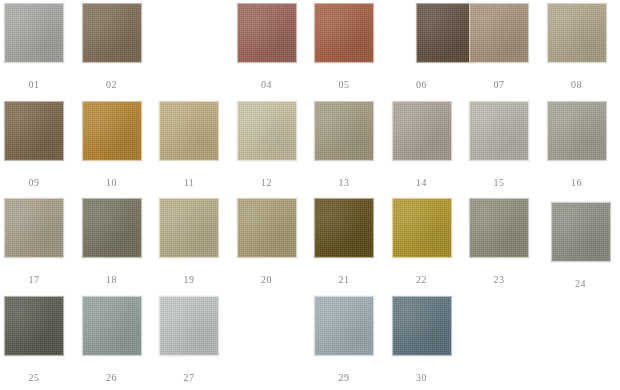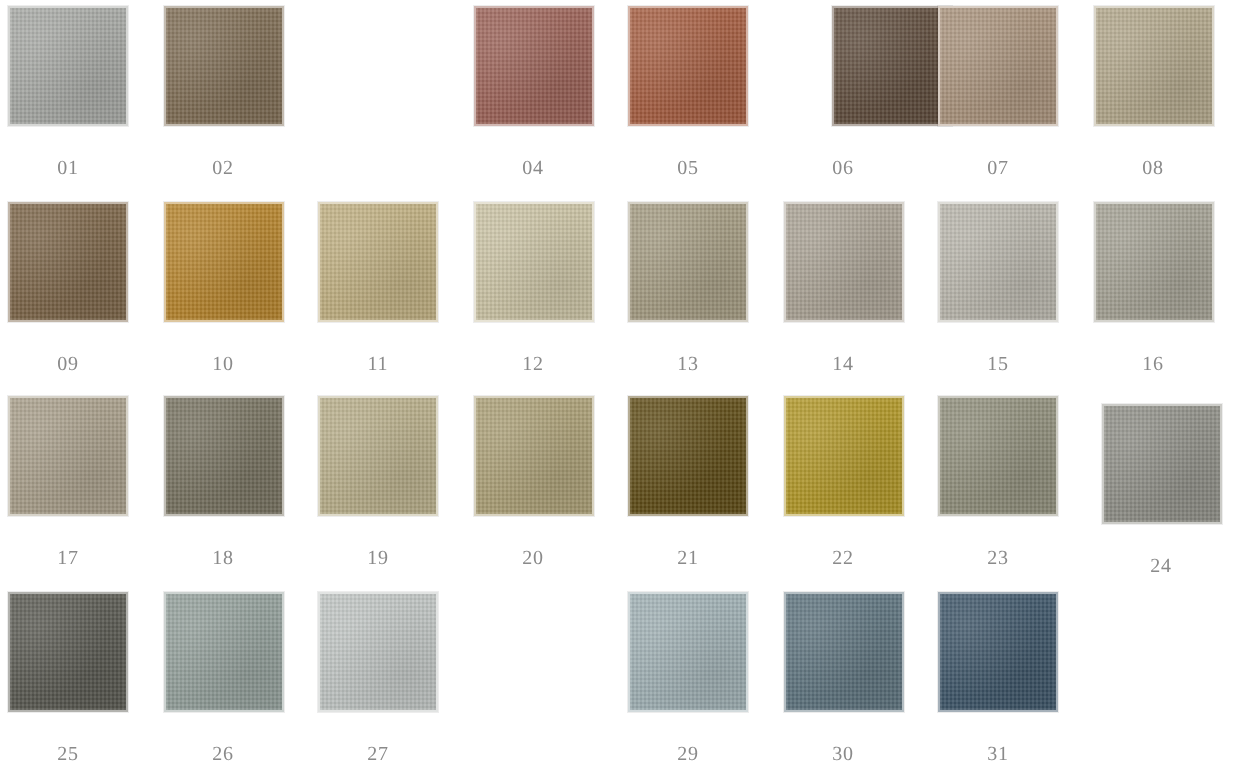--- a/index.html
+++ b/index.html
@@ -215,18 +215,14 @@
         <div class="swatch-label" style="color: rgb(138, 138, 138);">27</div>
       </div>
       <div class="swatch-cell" style="left: 314px; top: 295.5px;">
         <div class="swatch-chip" style="background-color: rgb(158, 175, 179); width: 60px; height: 60px;"></div>
         <div class="swatch-label" style="color: rgb(138, 138, 138);">29</div>
       </div>
       <div class="swatch-cell" style="left: 391.5px; top: 295.5px;">
         <div class="swatch-chip" style="background-color: rgb(91, 113, 124); width: 60px; height: 60px;"></div>
         <div class="swatch-label" style="color: rgb(138, 138, 138);">30</div>
       </div>
-      <div class="swatch-cell" style="left: 469px; top: 295.5px;">
-        <div class="swatch-chip" style="background-color: rgb(59, 83, 102); width: 60px; height: 60px;"></div>
-        <div class="swatch-label" style="color: rgb(138, 138, 138);">31</div>
-      </div>
     </div>
 </div>
 
 </body></html>

